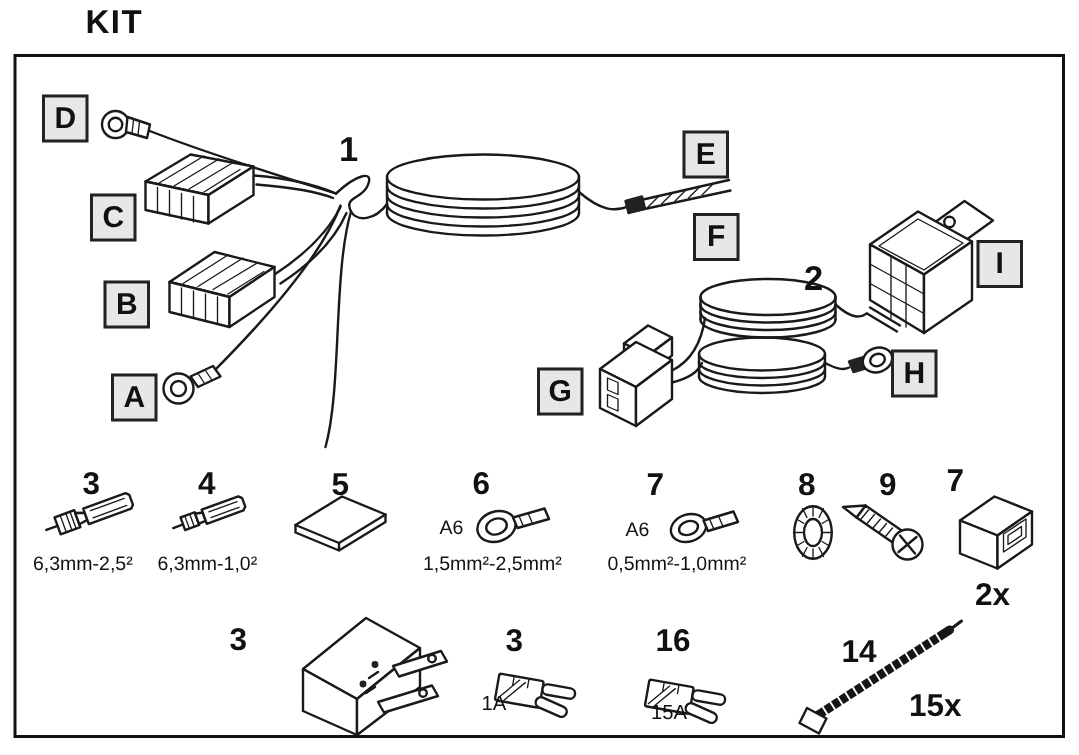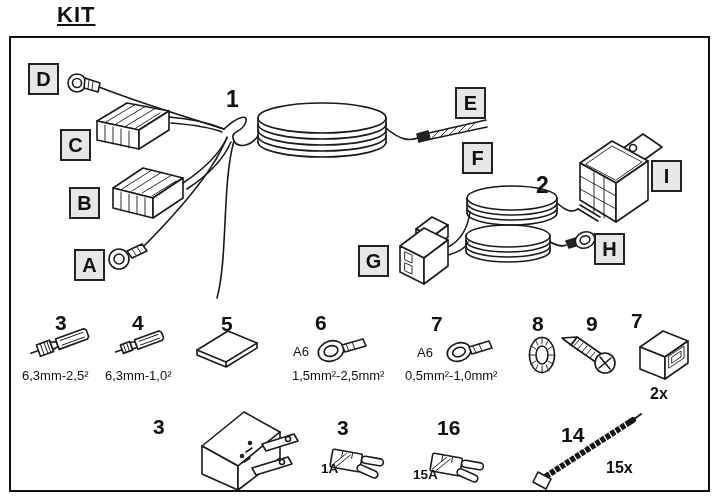--- a/index.html
+++ b/index.html
@@ -1,36 +1,36 @@
 <!DOCTYPE html>
 <html><head>
 <meta charset="utf-8">
 <style>
   html,body{margin:0;padding:0;background:#fff;}
   .page{position:relative;width:719px;height:503px;background:#fff;overflow:hidden;
         font-family:"Liberation Sans",sans-serif;color:#111;}
   .title{position:absolute;left:57px;top:2px;font-size:22px;font-weight:bold;margin:0;
-         letter-spacing:1px;text-decoration:underline;}
+         letter-spacing:1px;}
   .box{position:absolute;left:9px;top:36px;width:697px;height:452px;border:2px solid #111;
        background:#fff;}
   svg.art{position:absolute;left:0;top:0;}
   svg.art path, svg.art ellipse, svg.art circle, svg.art rect{
        fill:none;stroke:#1a1a1a;stroke-width:1.6;stroke-linecap:round;stroke-linejoin:round;}
   svg.art .face{fill:#ffffff;}
   svg.art .thin{stroke-width:0.9;}
   svg.art .dark{fill:#222;stroke:#222;}
   svg.art .wtick{stroke:#ffffff;stroke-width:1.3;}
   .ltr{position:absolute;width:27px;height:28px;background:#e7e7e7;border:2px solid #222;
        display:flex;align-items:center;justify-content:center;
        font-size:20px;font-weight:bold;line-height:1;}
   .num{position:absolute;font-weight:bold;font-size:21px;line-height:1;}
   .bignum{position:absolute;font-weight:bold;font-size:23px;line-height:1;}
   .cap{position:absolute;font-size:13px;line-height:1;white-space:nowrap;}
-  .qty{position:absolute;font-size:16px;font-weight:bold;line-height:1;white-space:nowrap;}
-  .rating{position:absolute;font-size:13.5px;line-height:1;white-space:nowrap;font-weight:bold;}
+  .qty{position:absolute;font-size:21px;font-weight:bold;line-height:1;white-space:nowrap;}
+  .rating{position:absolute;font-size:13.5px;line-height:1;white-space:nowrap;}
 </style>
 </head>
 <body>
 
 <div class="page">
 
   <h1 class="title">KIT</h1>
 
   <div class="box"></div>
 
@@ -250,21 +250,21 @@
   <div class="num" style="left:586px;top:313px">9</div>
   <div class="num" style="left:631px;top:310px">7</div>
   <div class="num" style="left:153px;top:416px">3</div>
   <div class="num" style="left:337px;top:417px">3</div>
   <div class="num" style="left:437px;top:417px">16</div>
   <div class="num" style="left:561px;top:424px">14</div>
 
   <div class="cap" style="left:22px;top:369px">6,3mm-2,5²</div>
   <div class="cap" style="left:105px;top:369px">6,3mm-1,0²</div>
   <div class="cap" style="left:293px;top:345px">A6</div>
-  <div class="cap" style="left:292px;top:369px">1,5mm²-2,5mm²</div>
+  <div class="cap" style="left:282px;top:369px">1,5mm²-2,5mm²</div>
   <div class="cap" style="left:417px;top:346px">A6</div>
   <div class="cap" style="left:405px;top:369px">0,5mm²-1,0mm²</div>
   <div class="qty" style="left:650px;top:386px">2x</div>
   <div class="rating" style="left:321px;top:462px">1A</div>
-  <div class="rating" style="left:413px;top:468px">15A</div>
+  <div class="rating" style="left:434px;top:468px">15A</div>
   <div class="qty" style="left:606px;top:460px">15x</div>
 
 </div>
 
 </body></html>

